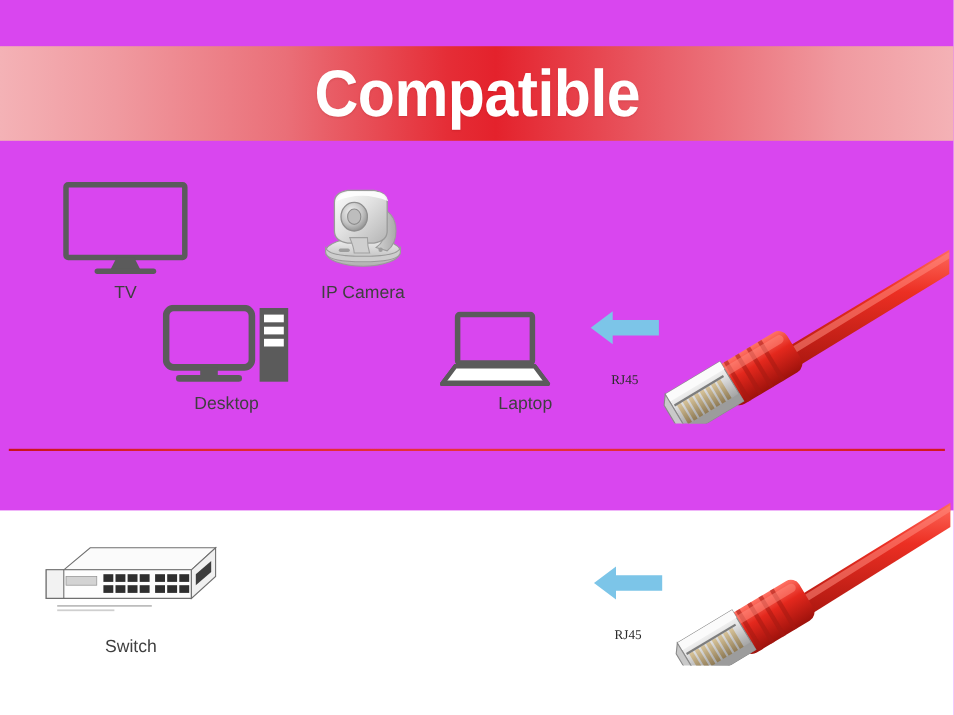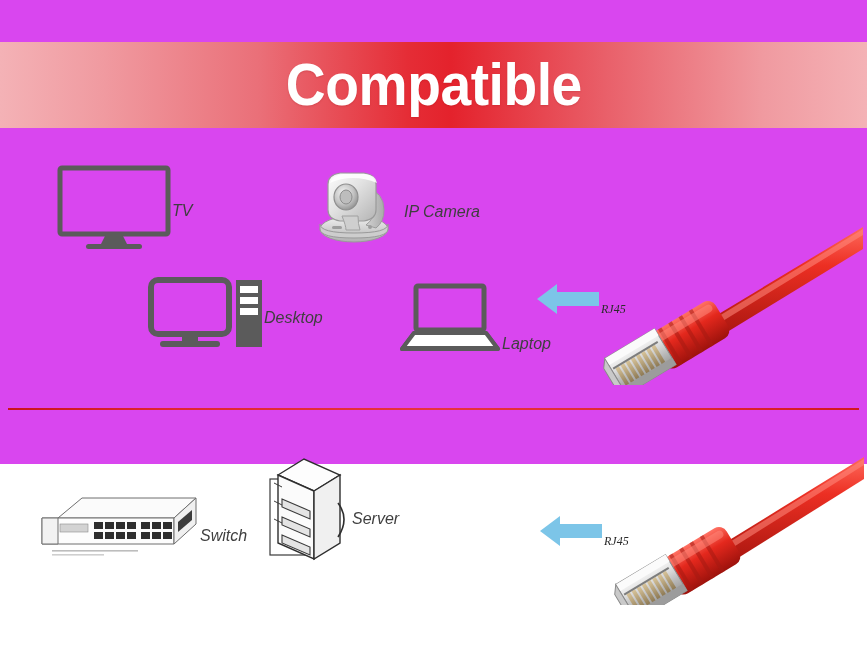--- a/index.html
+++ b/index.html
@@ -31,35 +31,35 @@
     white-space:nowrap;
   }
 
   
   .divider{
     position:absolute;left:8px;top:408px;width:851px;height:2px;
     background:linear-gradient(to right,#c9131c 0%, #e02630 18%, #e8343d 50%, #e02630 82%, #d2181f 100%);
   }
 
   
-  .item{position:absolute;display:flex;flex-direction:row;align-items:center;font-style:italic;}
+  .item{position:absolute;display:flex;flex-direction:column;align-items:center;}
   .item .label{
     color:#3f3f3f;font-size:16px;margin-top:6px;white-space:nowrap;
     font-family:"Liberation Sans", sans-serif;
   }
   .label-serif{
     color:#2b2b2b;font-size:12px;white-space:nowrap;
     font-family:"Liberation Serif", serif;
   }
 
   .icon-box{position:relative;}
 
   
   #tv-item{left:56px;top:164px;}
-  #ipcam-item{left:304px;top:166px;}
+  #ipcam-item{left:280px;top:166px;}
   #desktop-item{left:148px;top:277px;}
   #laptop-item{left:398px;top:283px;align-items:flex-end;}
   #rj45-top{left:535px;top:280px;}
   #cable-top{left:595px;top:225px;}
 
   
   #switch-item{left:38px;top:492px;}
   #server-item{left:260px;top:455px;}
   #router-item{left:386px;top:462px;}
   #rj45-bottom{left:538px;top:512px;}
@@ -265,49 +265,20 @@
           <rect x="125" y="40" width="9" height="7"></rect>
         </g>
 
         <rect x="14" y="58" width="86" height="1.6" fill="#bdbdbd"></rect>
         <rect x="14" y="62" width="52" height="1.6" fill="#cfcfcf"></rect>
       </svg>
     </div>
     <div class="label" style="margin-top:20px">Switch</div>
   </div>
 
-  <div class="item" id="server-item">
-    <div class="icon-box">
-      <svg width="92" height="112" viewBox="0 0 92 112">
-
-        <rect x="10" y="24" width="44" height="76" fill="none" stroke="#3a3a3a" stroke-width="1.2"></rect>
-
-        <path d="M18 20 L44 4 L80 20 L54 36 Z" fill="#fdfdfd" stroke="#2e2e2e" stroke-width="1.4"></path>
-
-        <path d="M18 20 L54 36 L54 104 L18 88 Z" fill="#fbfbfb" stroke="#2e2e2e" stroke-width="1.4"></path>
-
-        <path d="M54 36 L80 20 L80 88 L54 104 Z" fill="#f0f0f0" stroke="#2e2e2e" stroke-width="1.4"></path>
-
-        <g stroke="#3a3a3a" stroke-width="1.1" fill="#e4e4e4">
-          <path d="M22 44 L50 56 L50 64 L22 52 Z"></path>
-          <path d="M22 62 L50 74 L50 82 L22 70 Z"></path>
-          <path d="M22 80 L50 92 L50 100 L22 88 Z"></path>
-        </g>
-
-        <g stroke="#3a3a3a" stroke-width="1">
-          <line x1="14" y1="28" x2="22" y2="32"></line>
-          <line x1="14" y1="46" x2="22" y2="50"></line>
-          <line x1="14" y1="64" x2="22" y2="68"></line>
-        </g>
-
-        <path d="M78 48 q12 16 0 34" fill="none" stroke="#2e2e2e" stroke-width="1.6"></path>
-      </svg>
-    </div>
-    <div class="label" style="margin-top:16px">Server</div>
-  </div>
 
 
   <div class="item" id="rj45-bottom">
     <div class="icon-box">
       <svg width="66" height="36" viewBox="0 0 66 36">
         <path d="M2 18 L22 3 L22 11 L64 11 L64 25 L22 25 L22 33 Z" fill="#7cc5e8"></path>
       </svg>
     </div>
     <div class="label-serif" style="margin-top:22px">RJ45</div>
   </div>

